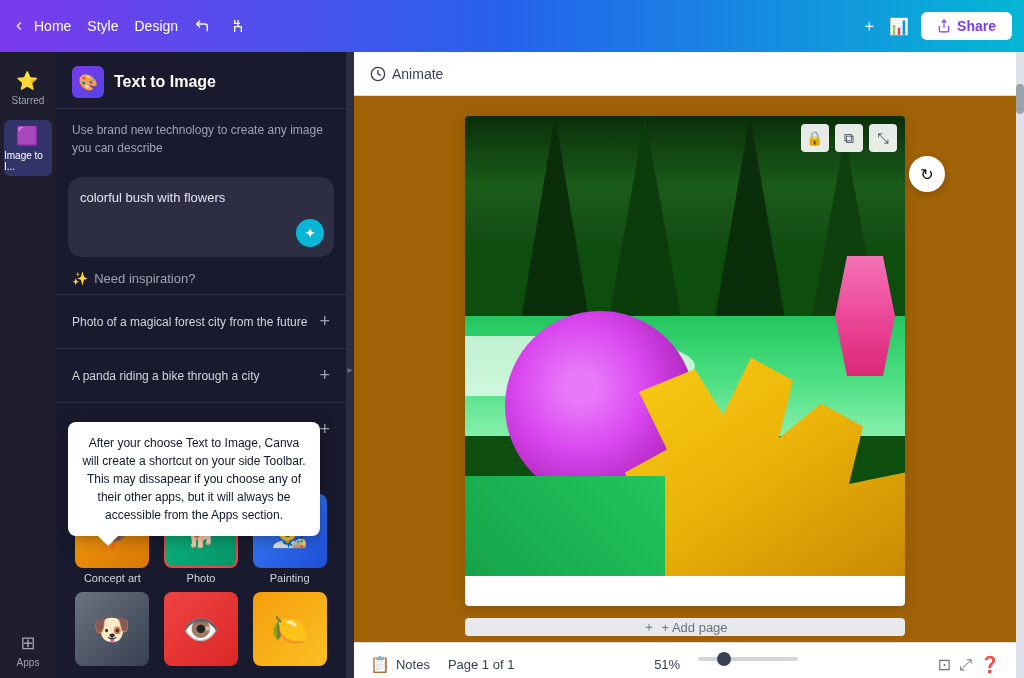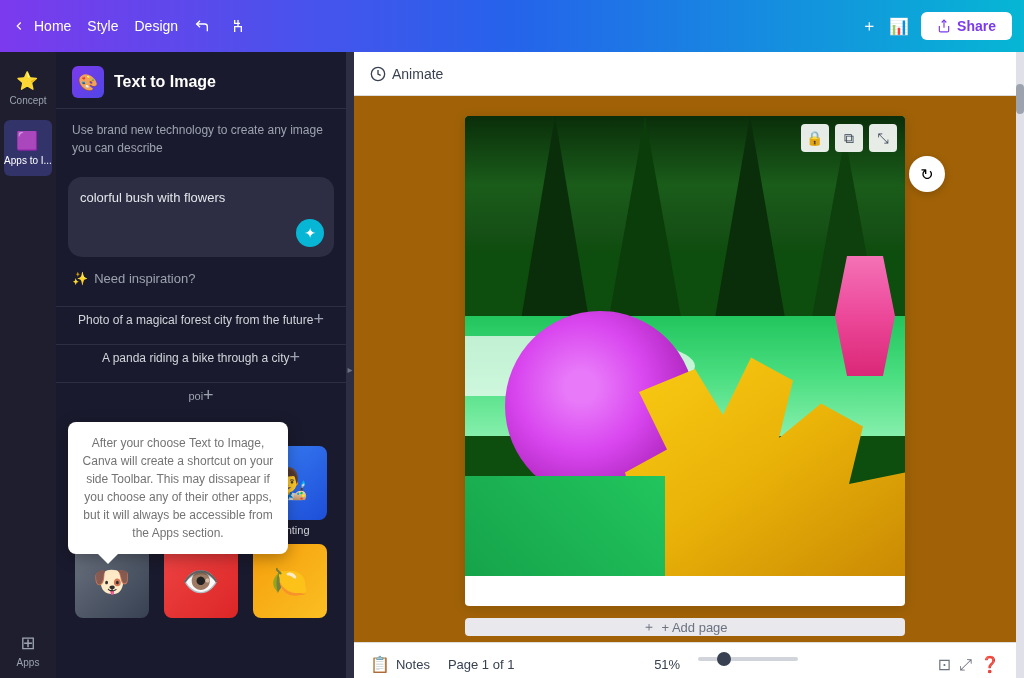--- a/index.html
+++ b/index.html
@@ -107,26 +107,25 @@
       display: flex; align-items: center; justify-content: center;
       cursor: pointer;
       font-size: 14px;
     }
     .inspiration-header {
       display: flex; align-items: center; gap: 6px;
       padding: 14px 16px 8px;
       font-size: 13px; color: #9ca3af;
     }
     .inspiration-item {
-      display: flex; align-items: center; justify-content: center;
-      padding: 2px 16px;
+      display: flex; align-items: center; justify-content: space-between;
+      padding: 16px 16px;
       border-top: 1px solid #2d2d44;
       font-size: 12px; color: #d1d5db;
       cursor: pointer;
-      margin-top: 12px;
     }
     .plus-btn { color: #9ca3af; font-size: 18px; cursor: pointer; }
     .style-section { padding: 12px 16px; }
     .style-title { font-size: 14px; font-weight: 600; margin-bottom: 10px; }
     .style-grid { display: grid; grid-template-columns: 1fr 1fr 1fr; gap: 8px; }
     .style-item { display: flex; flex-direction: column; align-items: center; gap: 4px; cursor: pointer; }
     .style-thumb {
       width: 74px; height: 74px;
       border-radius: 8px;
       overflow: hidden;
@@ -142,26 +141,26 @@
 
     
     .tooltip-container {
       position: absolute;
       left: 12px;
       top: 370px;
       z-index: 100;
     }
     .tooltip-box {
       background: white;
-      color: #737373;
+      color: #0f172a;
       font-size: 12px;
       line-height: 1.5;
       padding: 12px 14px;
       border-radius: 8px;
-      width: 220px;
+      width: 252px;
       box-shadow: 0 4px 16px rgba(0,0,0,0.3);
       text-align: center;
     }
     .tooltip-arrow {
       width: 0; height: 0;
       border-left: 10px solid transparent;
       border-right: 10px solid transparent;
       border-top: 10px solid white;
       margin-left: 30px;
     }
@@ -350,25 +349,25 @@
       <span>Share</span>
     </button>
   </div>
 </div>
 
 <div class="main">
 
   <div class="sidebar-icons">
     <div class="sidebar-icon-item">
       <span class="icon-sym">⭐</span>
-      <span>Concept</span>
+      <span>Starred</span>
     </div>
     <div class="sidebar-icon-item active">
       <span class="icon-sym">🟪</span>
-      <span>Apps to I...</span>
+      <span>Image to I...</span>
     </div>
 
     <div style="flex:1"></div>
     <div class="sidebar-icon-item">
       <span class="icon-sym">⊞</span>
       <span>Apps</span>
     </div>
   </div>
 
   <div class="panel">

